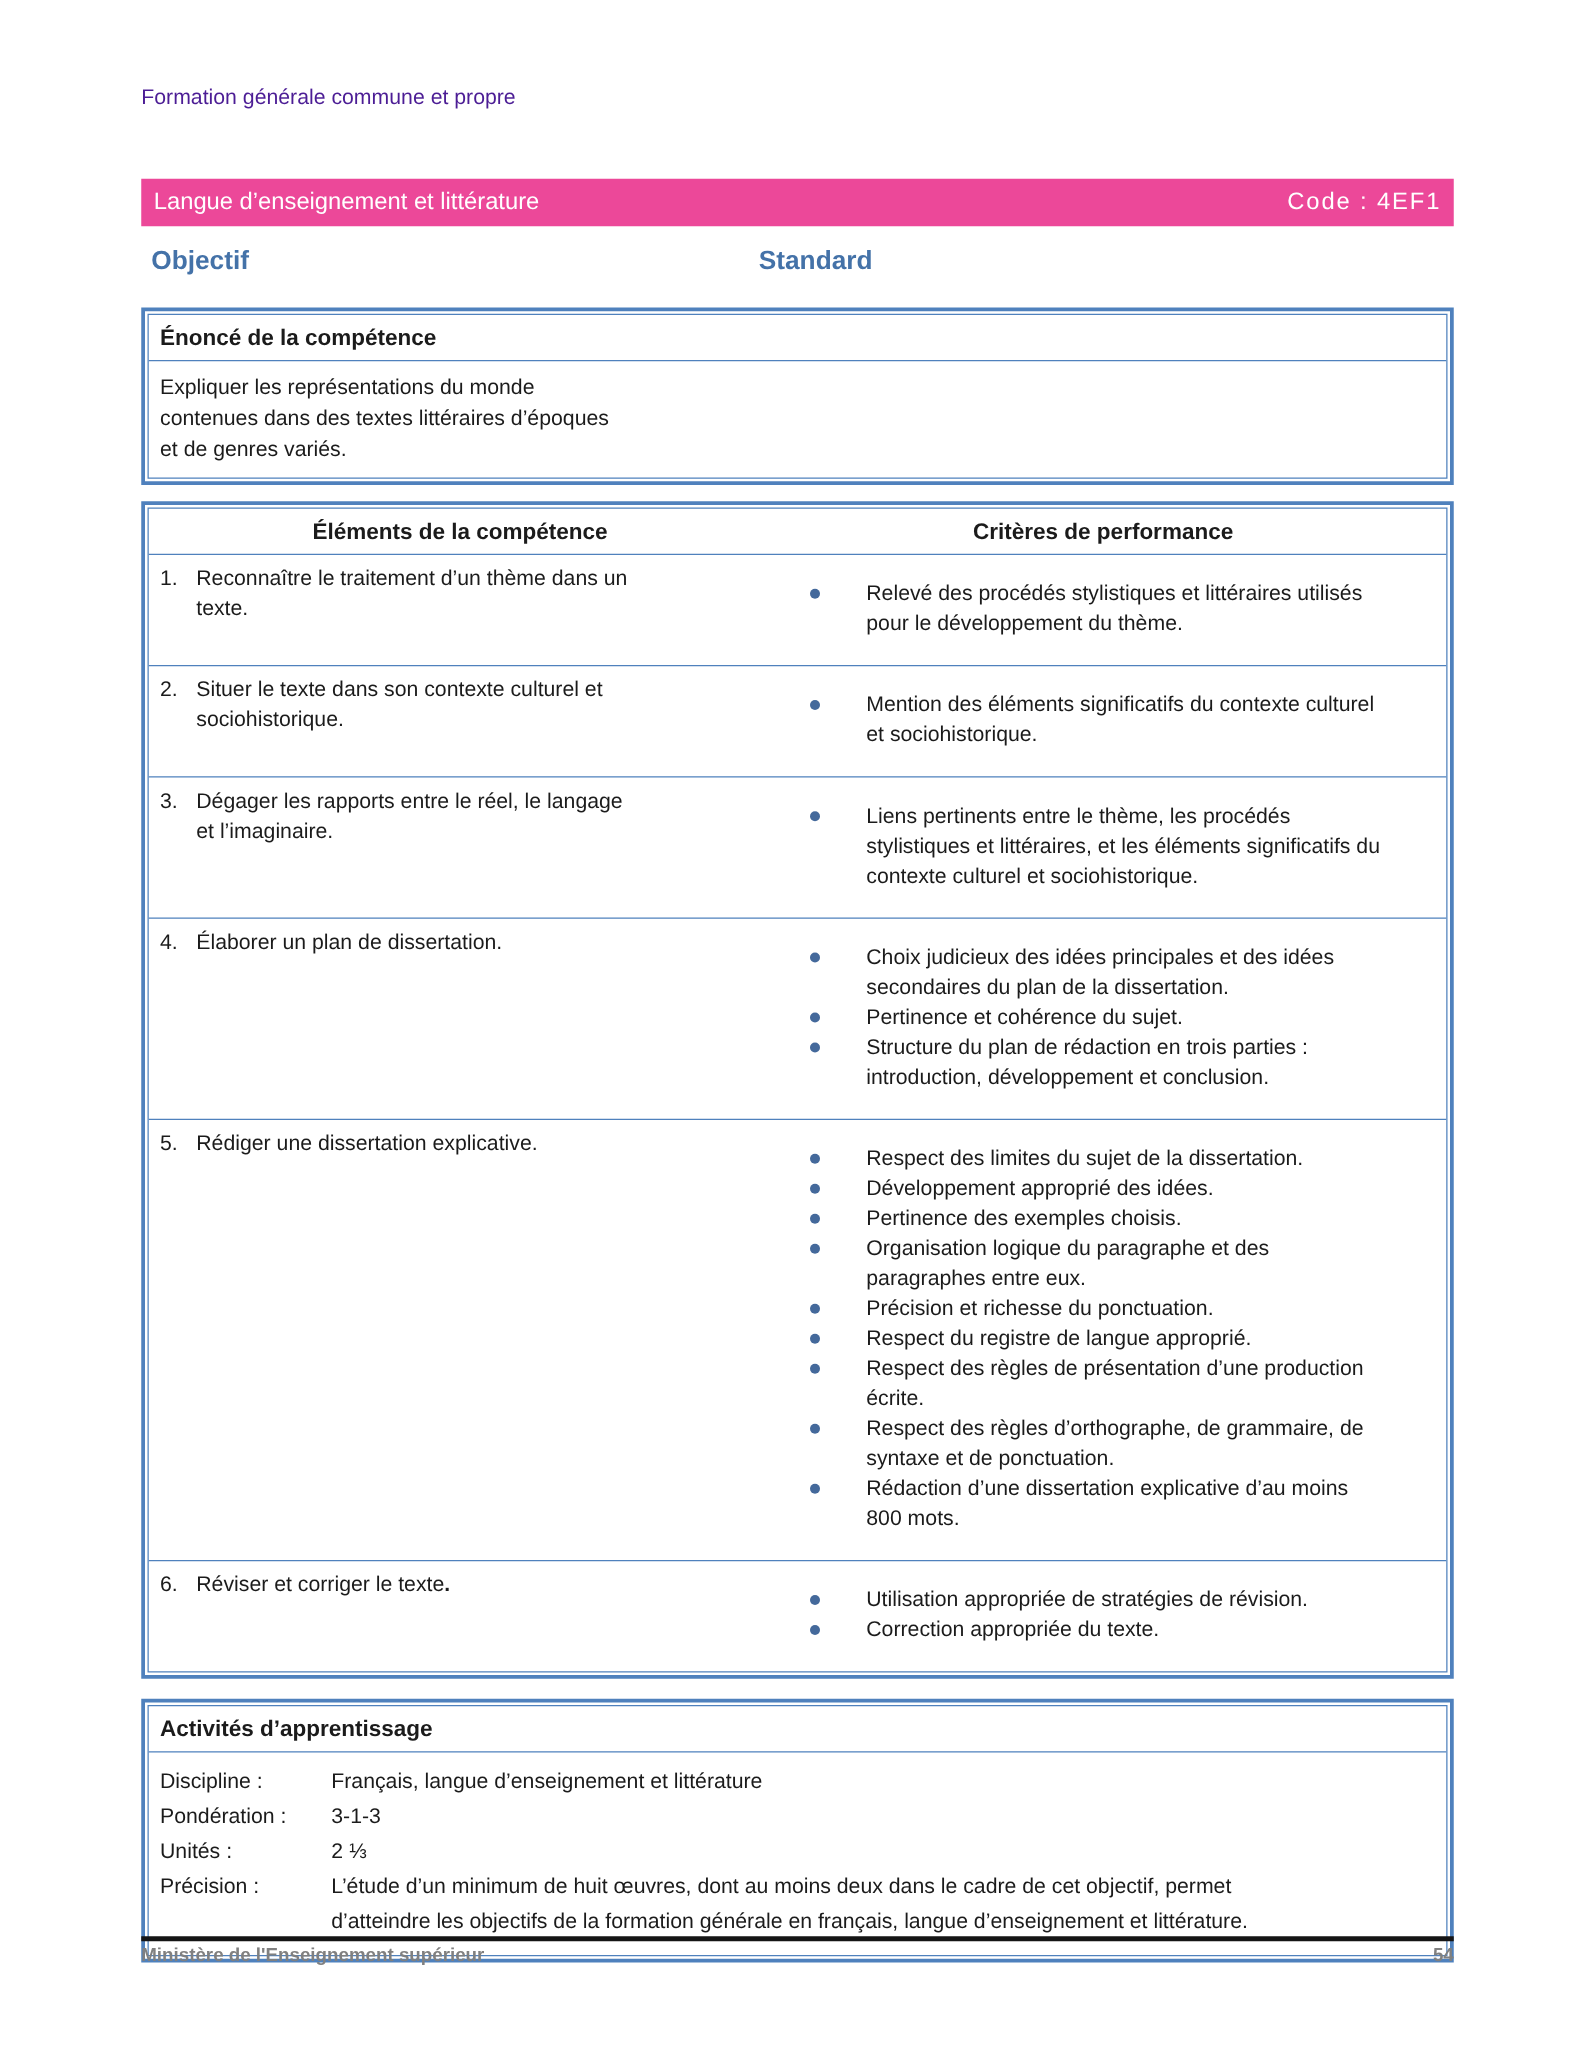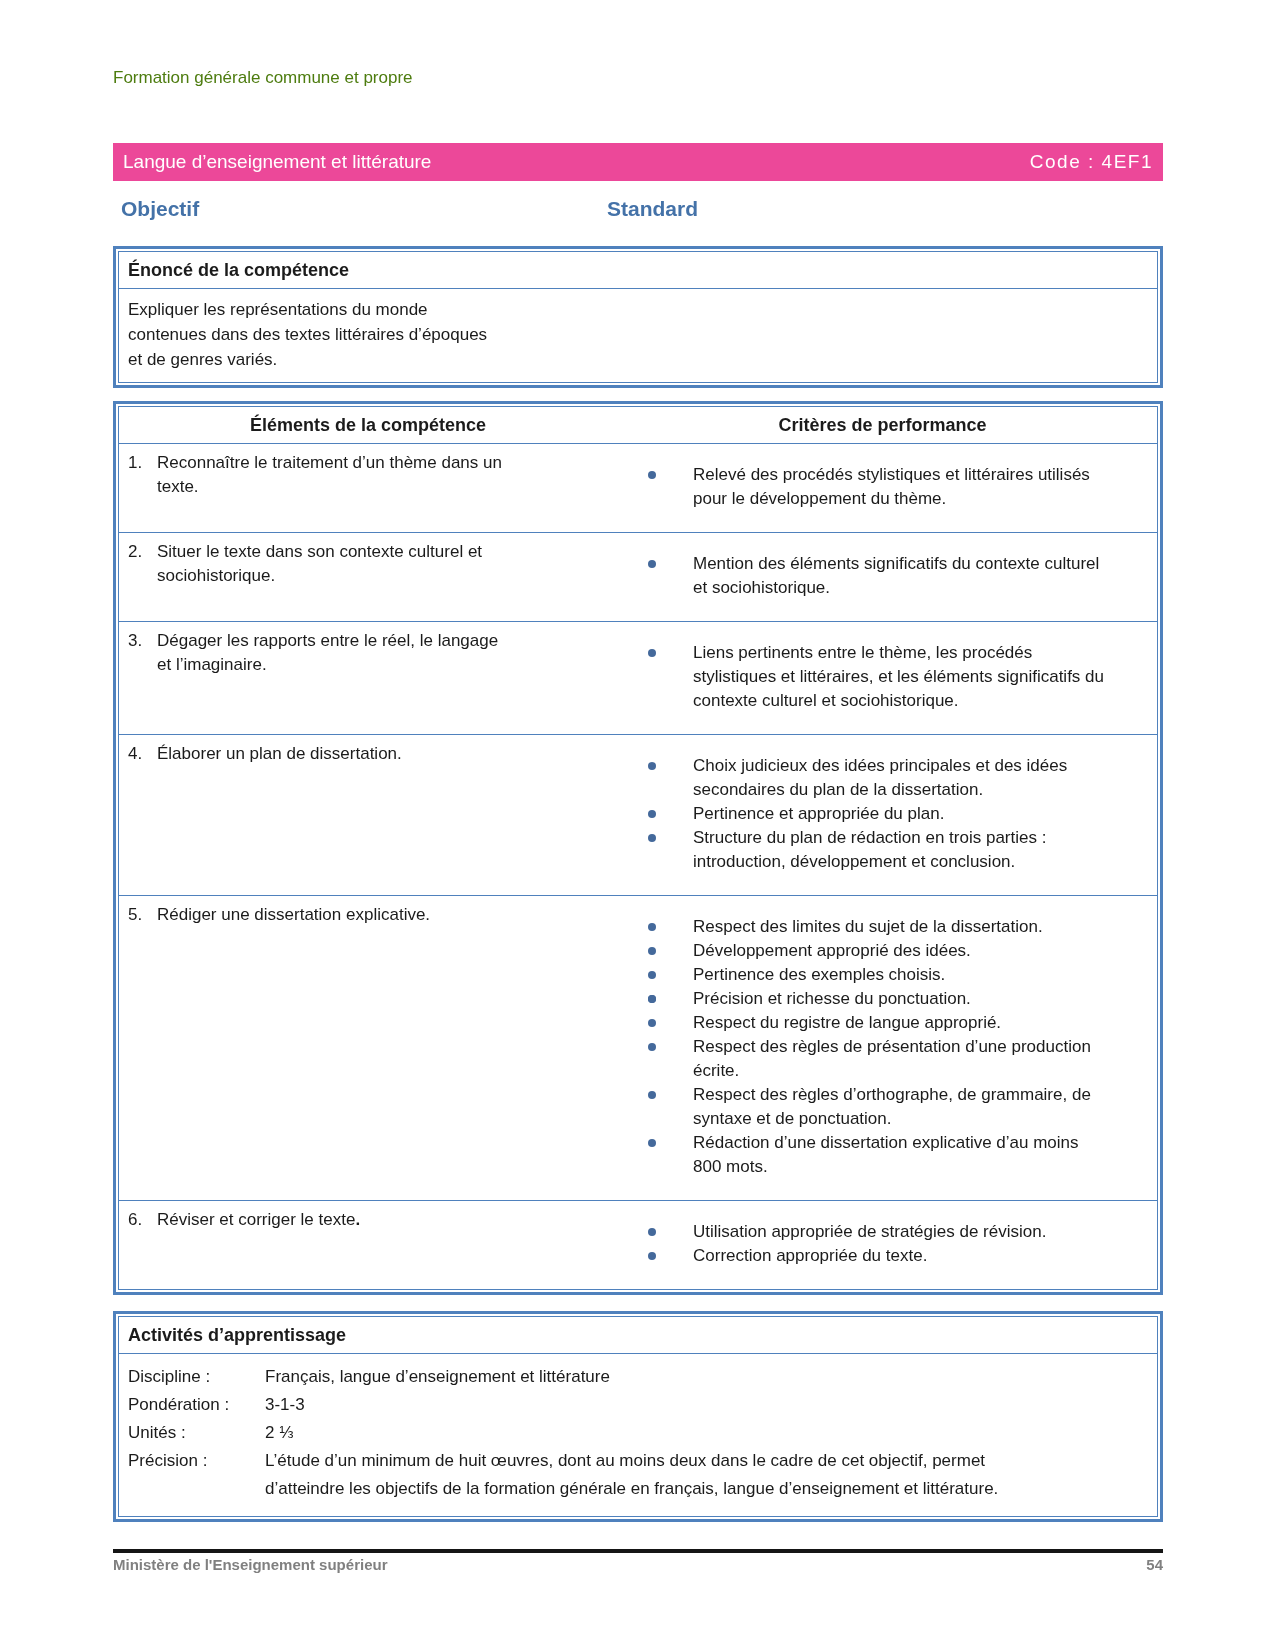--- a/index.html
+++ b/index.html
@@ -3,21 +3,21 @@
 <meta charset="utf-8">
 <style>
   * { box-sizing: border-box; }
   html,body { margin:0; padding:0; background:#ffffff; }
   .page {
     position:relative; width:1275px; height:1650px; background:#ffffff;
     font-family:"Liberation Sans", sans-serif; color:#1b1b1b; overflow:hidden;
   }
   .content { position:absolute; left:113px; top:0; width:1050px; }
 
-  .runhead { margin-top:68px; color:#4d7c0f; font-size:17px; line-height:20px; }
+  .runhead { margin-top:68px; color:#4c1d95; font-size:17px; line-height:20px; }
 
   .banner {
     margin-top:55px; background:#ec4899; color:#ffffff; height:38px;
     display:flex; align-items:center; justify-content:space-between;
     padding:0 10px; font-size:19px;
   }
   .banner .code { letter-spacing:1.5px; }
 
   .headrow { position:relative; margin-top:16px; height:26px;
     font-size:21px; font-weight:bold; color:#4472A8; }
@@ -138,35 +138,35 @@
           </ul>
         </div>
 
         <div class="trow">
           <div class="lcell">
             <span class="num">4.</span>
             <span class="ltext">Élaborer un plan de dissertation.</span>
           </div>
           <ul class="rcell">
             <li><span class="dot"></span><span class="btxt">Choix judicieux des idées principales et des idées secondaires du plan de la dissertation.</span></li>
-            <li><span class="dot"></span><span class="btxt">Pertinence et appropriée du plan.</span></li>
+            <li><span class="dot"></span><span class="btxt">Pertinence et cohérence du sujet.</span></li>
             <li><span class="dot"></span><span class="btxt">Structure du plan de rédaction en trois parties : introduction, développement et conclusion.</span></li>
           </ul>
         </div>
 
         <div class="trow">
           <div class="lcell">
             <span class="num">5.</span>
             <span class="ltext">Rédiger une dissertation explicative.</span>
           </div>
           <ul class="rcell">
             <li><span class="dot"></span><span class="btxt">Respect des limites du sujet de la dissertation.</span></li>
             <li><span class="dot"></span><span class="btxt">Développement approprié des idées.</span></li>
             <li><span class="dot"></span><span class="btxt">Pertinence des exemples choisis.</span></li>
-            <li><span class="dot"></span></li>
+            <li><span class="dot"></span><span class="btxt">Organisation logique du paragraphe et des paragraphes entre eux.</span></li>
             <li><span class="dot"></span><span class="btxt">Précision et richesse du ponctuation.</span></li>
             <li><span class="dot"></span><span class="btxt">Respect du registre de langue approprié.</span></li>
             <li><span class="dot"></span><span class="btxt">Respect des règles de présentation d’une production écrite.</span></li>
             <li><span class="dot"></span><span class="btxt">Respect des règles d’orthographe, de grammaire, de syntaxe et de ponctuation.</span></li>
             <li><span class="dot"></span><span class="btxt">Rédaction d’une dissertation explicative d’au moins 800 mots.</span></li>
           </ul>
         </div>
 
         <div class="trow">
           <div class="lcell">

